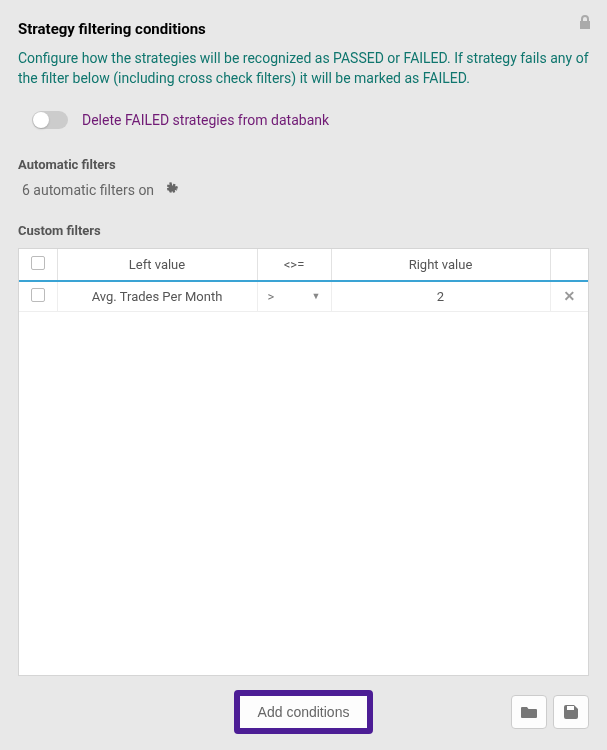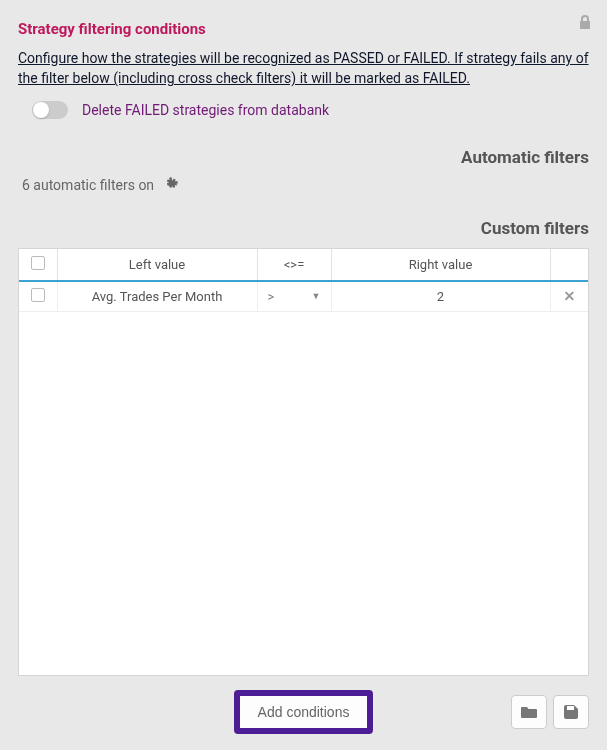--- a/index.html
+++ b/index.html
@@ -24,29 +24,28 @@
     }
     .lock-corner {
       position: absolute;
       top: 14px;
       right: 16px;
       color: #aaa;
     }
     .section-title {
       font-size: 15px;
       font-weight: 700;
-      color: #be185d;
+      color: #000000;
       margin-bottom: 10px;
     }
     .desc {
       font-size: 14px;
-      color: #0f172a;
+      color: #0f766e;
       line-height: 1.45;
-      margin-bottom: 12px;
-      text-decoration: underline;
+      margin-bottom: 22px;
     }
     .toggle-row {
       display: flex;
       align-items: center;
       gap: 14px;
       margin-bottom: 28px;
       padding-left: 14px;
     }
     .toggle {
       width: 36px;
@@ -64,25 +63,24 @@
       position: absolute;
       top: 1px;
       left: 1px;
       box-shadow: 0 1px 2px rgba(0,0,0,0.2);
     }
     .toggle-label {
       font-size: 14px;
       color: #701a75;
     }
     .sub-header {
-      font-size: 17px;
+      font-size: 13px;
       font-weight: 700;
       color: #555;
       margin-bottom: 10px;
-      text-align: right;
     }
     .auto-filters-row {
       display: flex;
       align-items: center;
       gap: 10px;
       font-size: 14px;
       color: #666;
       margin-bottom: 24px;
       padding-left: 4px;
     }

